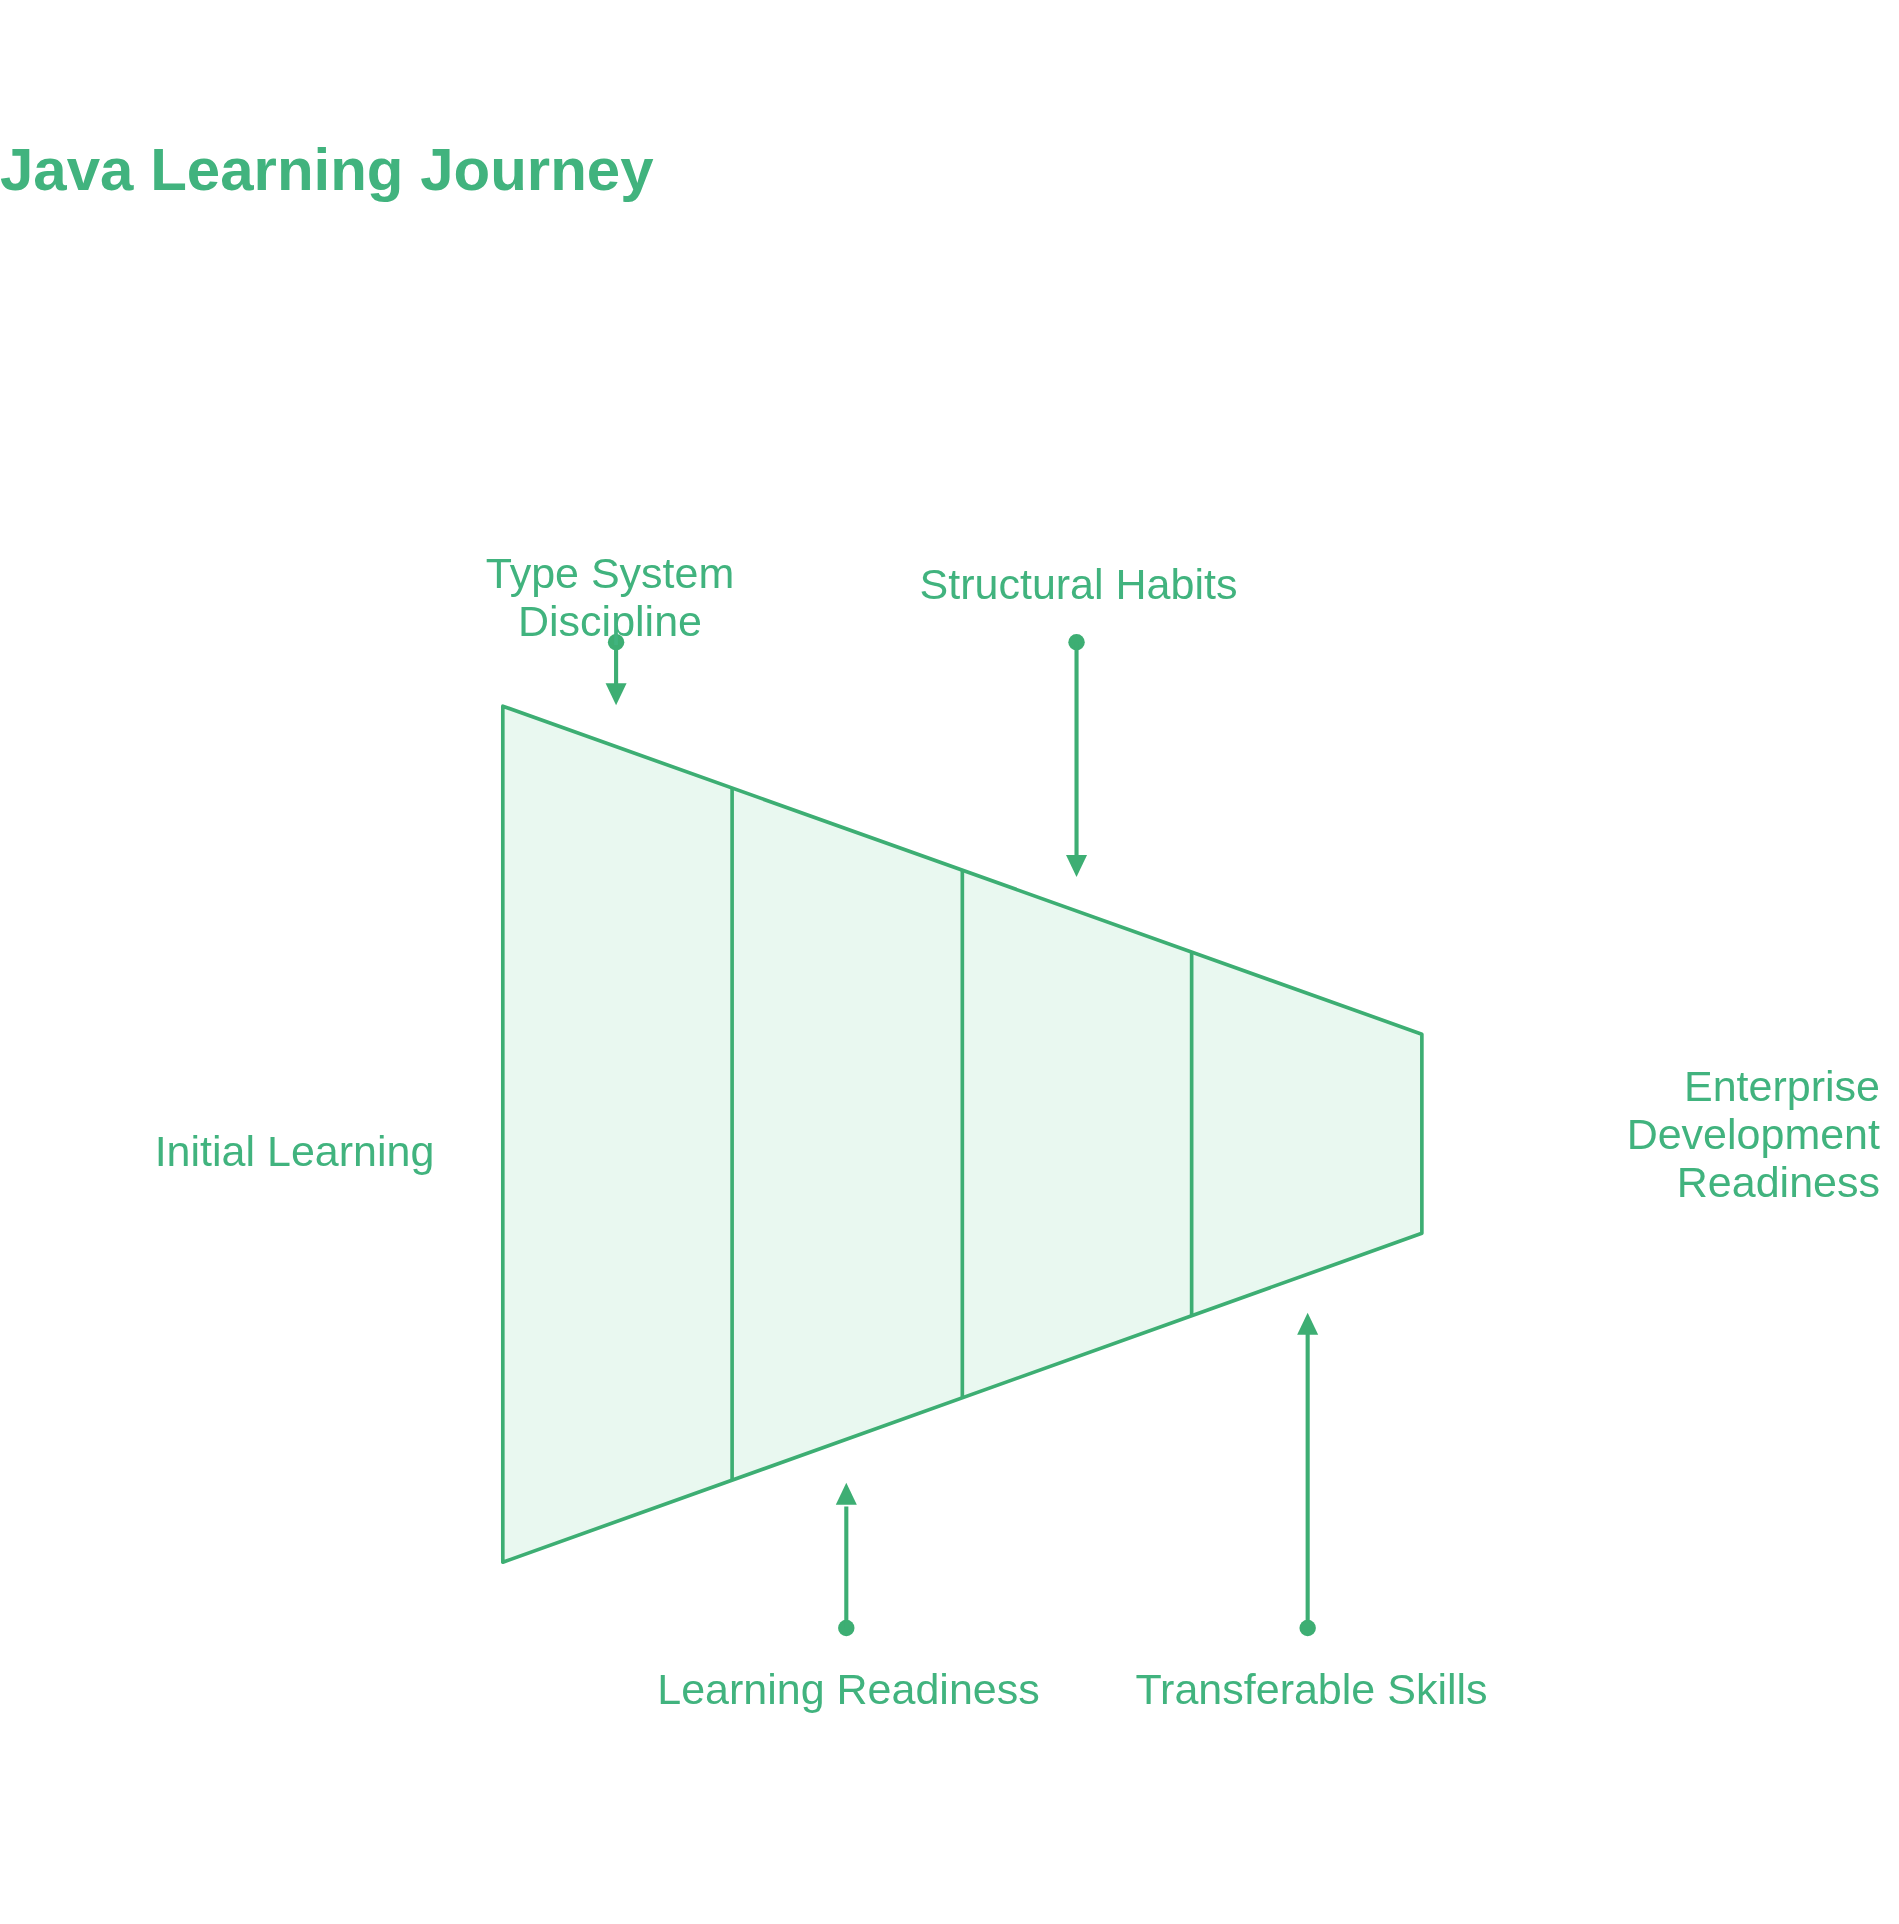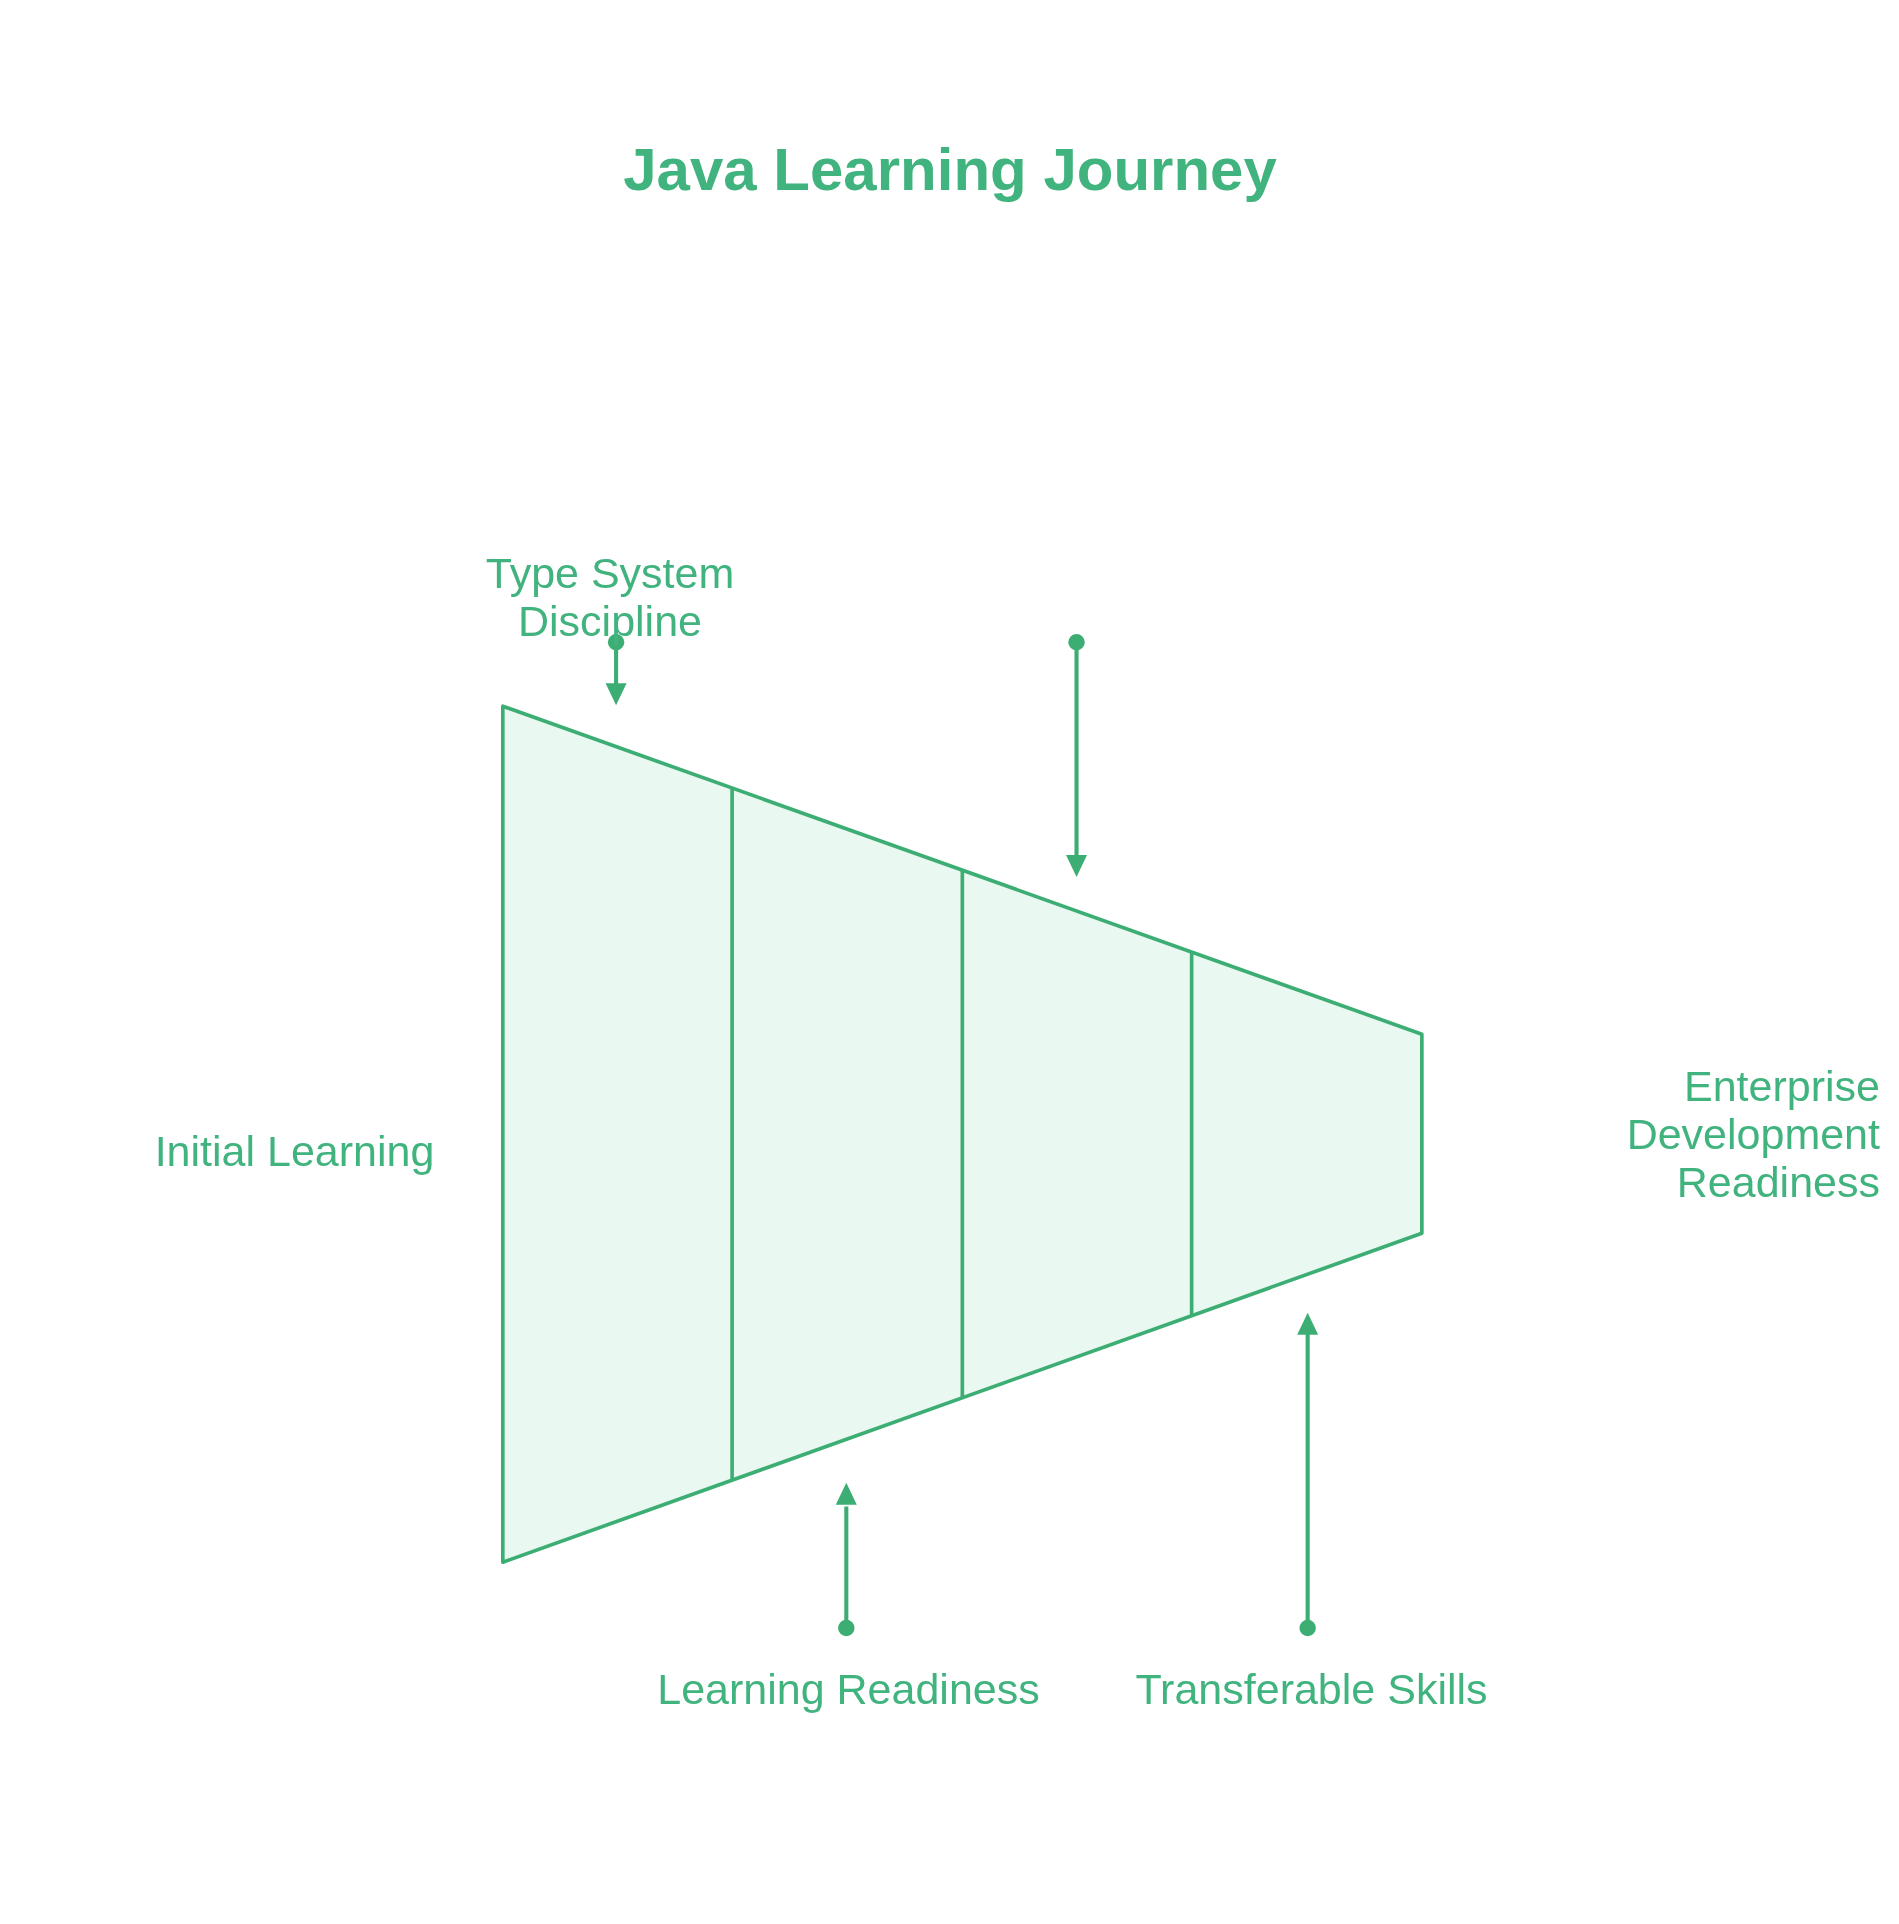--- a/index.html
+++ b/index.html
@@ -49,21 +49,21 @@
     color: var(--accent);
     font-size: 43px;
     line-height: 48px;
     text-align: center;
   }
   .page-title {
     position: absolute;
     left: 0;
     top: 134px;
     width: 1900px;
-    text-align: center;
+    text-align: left;
     color: var(--accent);
     font-size: 60px;
     line-height: 1.2;
     font-weight: 700;
   }
   .label-stage-1 { left: 418px;  top: 514px;  width: 384px; margin-top: 35px; }
   .label-stage-3 { left: 850px;  top: 560px;  width: 457px; }
   .label-entry   { left: 66px;   top: 1110px; width: 457px; margin-top: 17px; }
   .label-exit    { left: 1496px; top: 1062px; width: 384px; text-align: right; }
   .label-stage-2 { left: 620px;  top: 1665px; width: 457px; }
@@ -103,19 +103,20 @@
     <g>
       <circle class="arrow-dot" cx="1431" cy="1782" r="9"></circle>
       <line class="arrow-line" x1="1431" y1="1782" x2="1431" y2="1459"></line>
       <path class="arrow-head" d="M1431,1437 L1419.5,1461 L1442.5,1461 Z"></path>
     </g>
   </svg>
 
   <div class="page-title">Java Learning Journey</div>
 
   <div class="label label-stage-1">Type System Discipline</div>
+  <div class="label label-stage-3">Structural Habits</div>
   <div class="label label-entry">Initial Learning</div>
   <div class="label label-exit">Enterprise Development Readiness</div>
   <div class="label label-stage-2">Learning Readiness</div>
   <div class="label label-stage-4">Transferable Skills</div>
 
 </div>
 
 
 </body></html>

